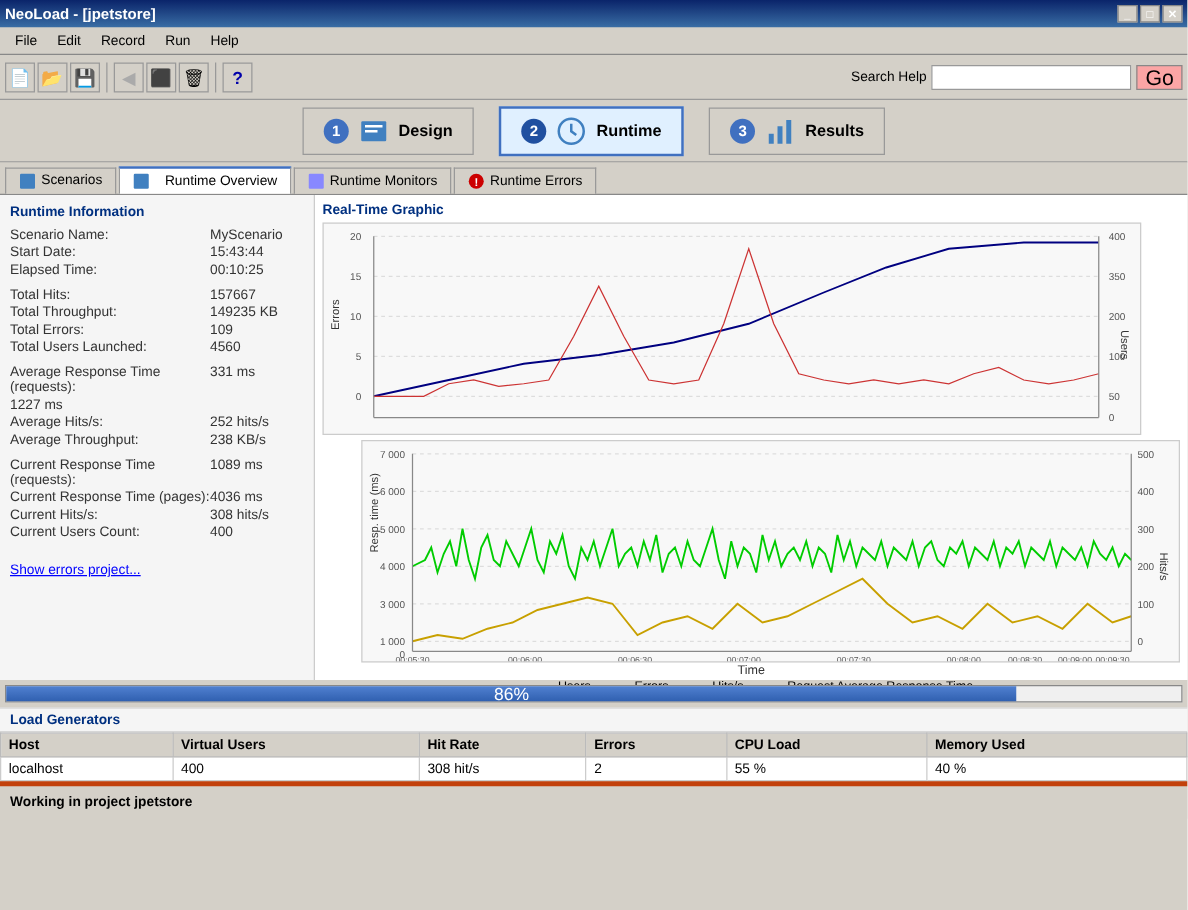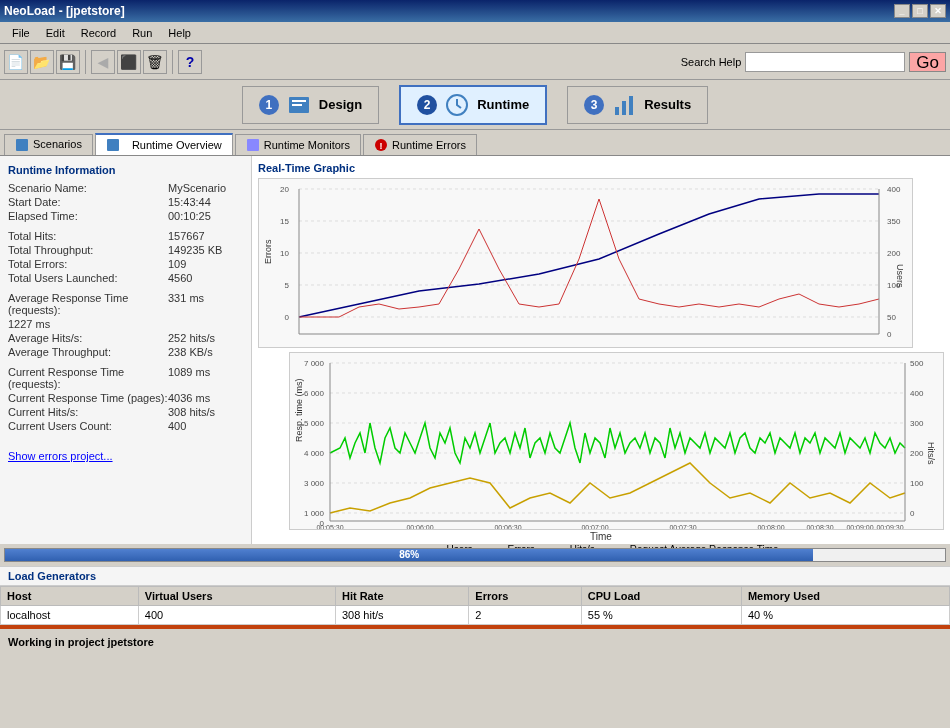--- a/index.html
+++ b/index.html
@@ -46,21 +46,21 @@
     .info-spacer { height: 6px; }
     .show-errors { color: blue; text-decoration: underline; cursor: pointer; font-size: 11px; margin-top: 10px; display: block; }
 
     
     .right-panel { flex: 1; padding: 6px; background: white; }
     .chart-title { color: #003080; font-weight: bold; font-size: 11px; margin-bottom: 4px; }
     
     
     .progress-area { height: 22px; background: #d4d0c8; display: flex; align-items: center; padding: 0 4px; }
     .progress-bar-container { flex: 1; height: 14px; background: #f0f0f0; border: 1px solid #888; }
-    .progress-bar-fill { height: 100%; background: linear-gradient(to bottom, #5080d0, #3060b0); display: flex; align-items: flex-start; justify-content: center; color: white; font-size: 10px; font-weight: bold; }
+    .progress-bar-fill { height: 100%; background: linear-gradient(to bottom, #5080d0, #3060b0); display: flex; align-items: center; justify-content: center; color: white; font-size: 14px; font-weight: normal; }
 
     
     .load-gen-area { background: white; border-top: 1px solid #ccc; }
     .load-gen-title { background: #f5f5f5; padding: 3px 8px; color: #003080; font-weight: bold; font-size: 11px; border-bottom: 1px solid #ccc; }
     .table { width: 100%; border-collapse: collapse; font-size: 11px; }
     .table th { background: #d4d0c8; border: 1px solid #bbb; padding: 3px 6px; text-align: left; font-weight: bold; }
     .table td { border: 1px solid #ccc; padding: 3px 6px; background: white; }
 
     
     .status-bar { background: #d4d0c8; height: 22px; display: flex; align-items: center; padding: 13px 8px; border-top: 4px solid #c2410c; font-size: 11px; font-weight: bold; }

